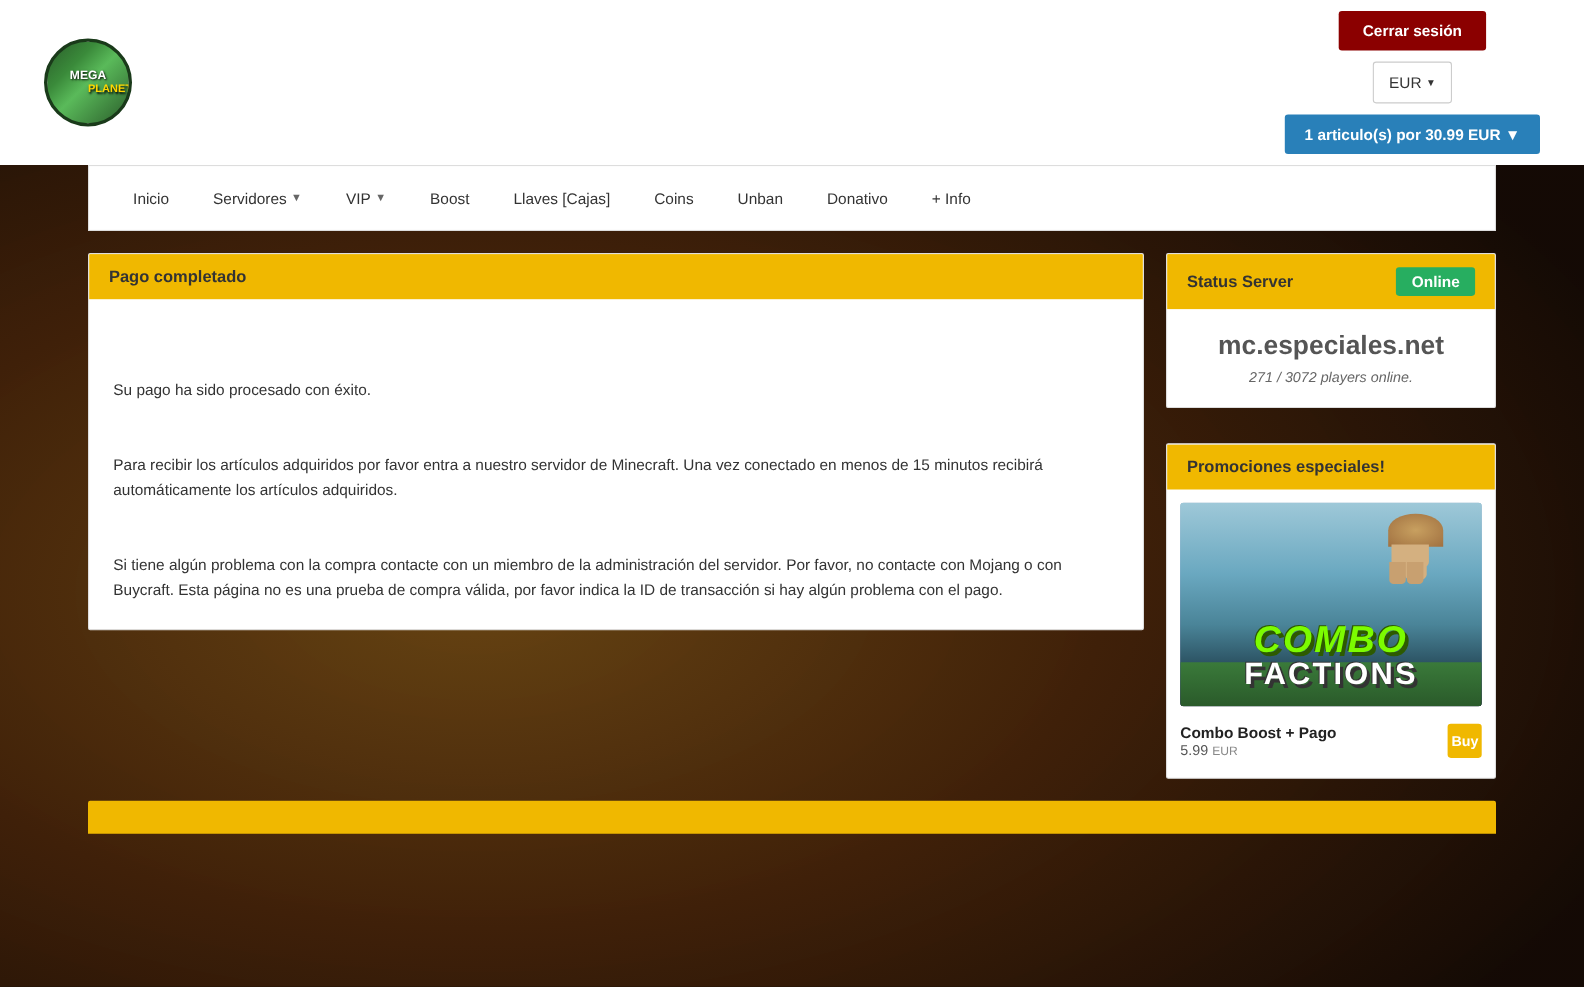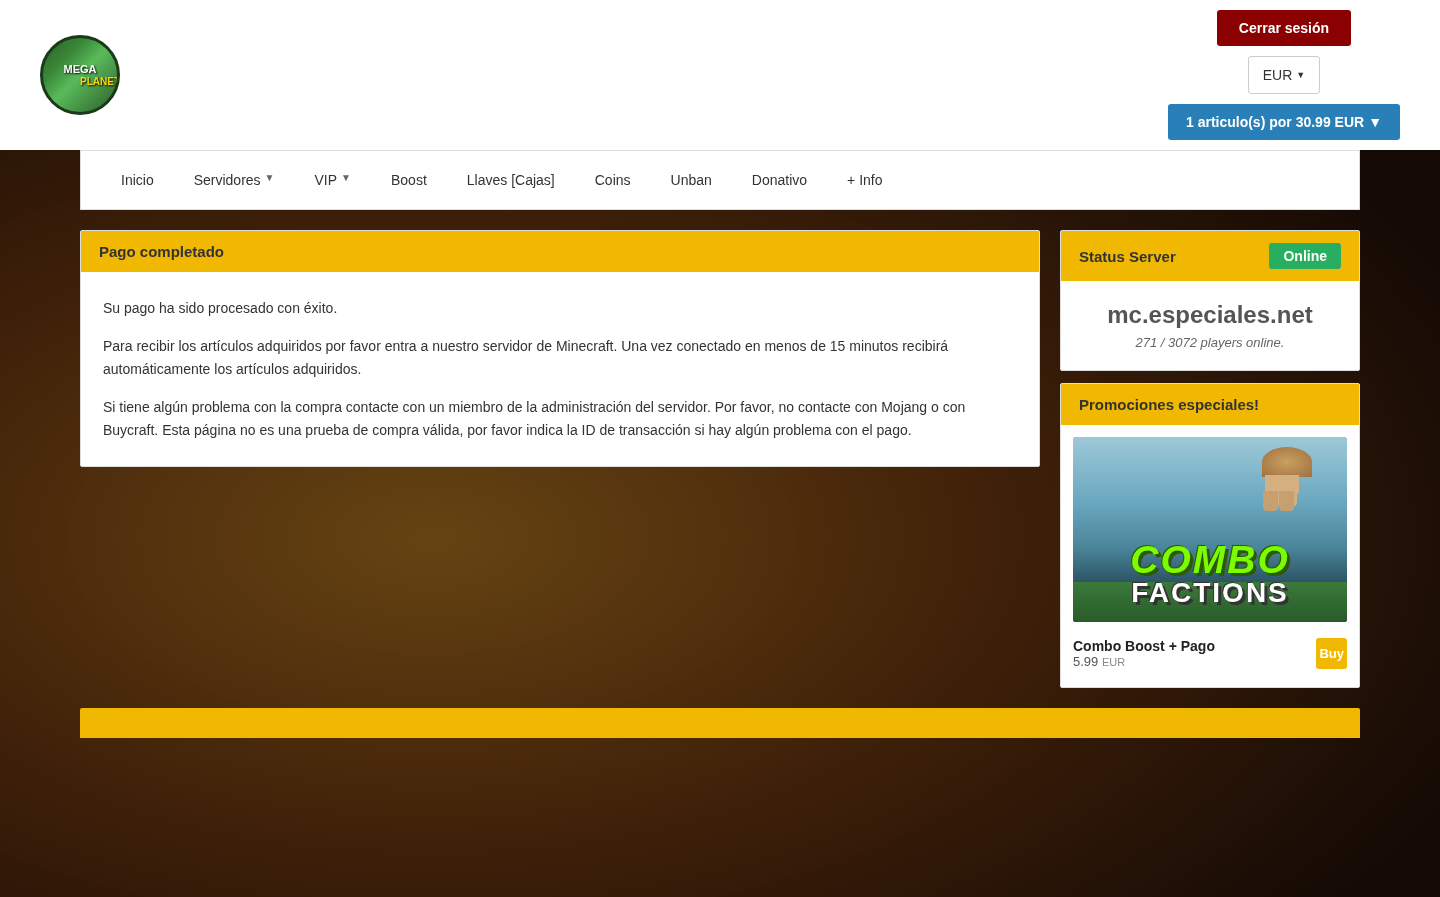--- a/index.html
+++ b/index.html
@@ -131,20 +131,21 @@
       min-height: 60px;
       gap: 0;
     }
 
     .nav-item {
       padding: 18px 20px;
       font-size: 14px;
       color: #333;
       cursor: pointer;
       display: flex;
+      align-items: center;
       gap: 4px;
       white-space: nowrap;
       text-decoration: none;
     }
 
     .nav-dropdown-arrow {
       font-size: 10px;
       color: #666;
     }
 
@@ -175,32 +176,33 @@
 
     .panel-body {
       padding: 25px 22px;
     }
 
     .panel-body p {
       margin-bottom: 16px;
       font-size: 14px;
       color: #333;
       line-height: 1.6;
+      margin-top: 46px;
     }
 
     .panel-body p:last-child {
       margin-bottom: 0;
     }
 
     
     .right-panel {
       width: 300px;
       display: flex;
       flex-direction: column;
-      gap: 12px;
+      gap: 32px;
     }
 
     .status-card {
       background: #fff;
       border: 1px solid #ddd;
       border-radius: 2px;
       overflow: hidden;
     }
 
     .status-header {
@@ -306,21 +308,21 @@
 
     .mushroom-stem {
       width: 20px;
       height: 30px;
       background: #d4b080;
       margin: 0 auto;
       border-radius: 0 0 5px 5px;
     }
 
     .combo-text {
-      font-size: 39px;
+      font-size: 34px;
       font-weight: 900;
       color: #7cfc00;
       text-shadow: 3px 3px 0 #2d5a00, -1px -1px 0 #2d5a00;
       letter-spacing: 2px;
       line-height: 1;
       font-style: italic;
     }
 
     .factions-text {
       font-size: 28px;

